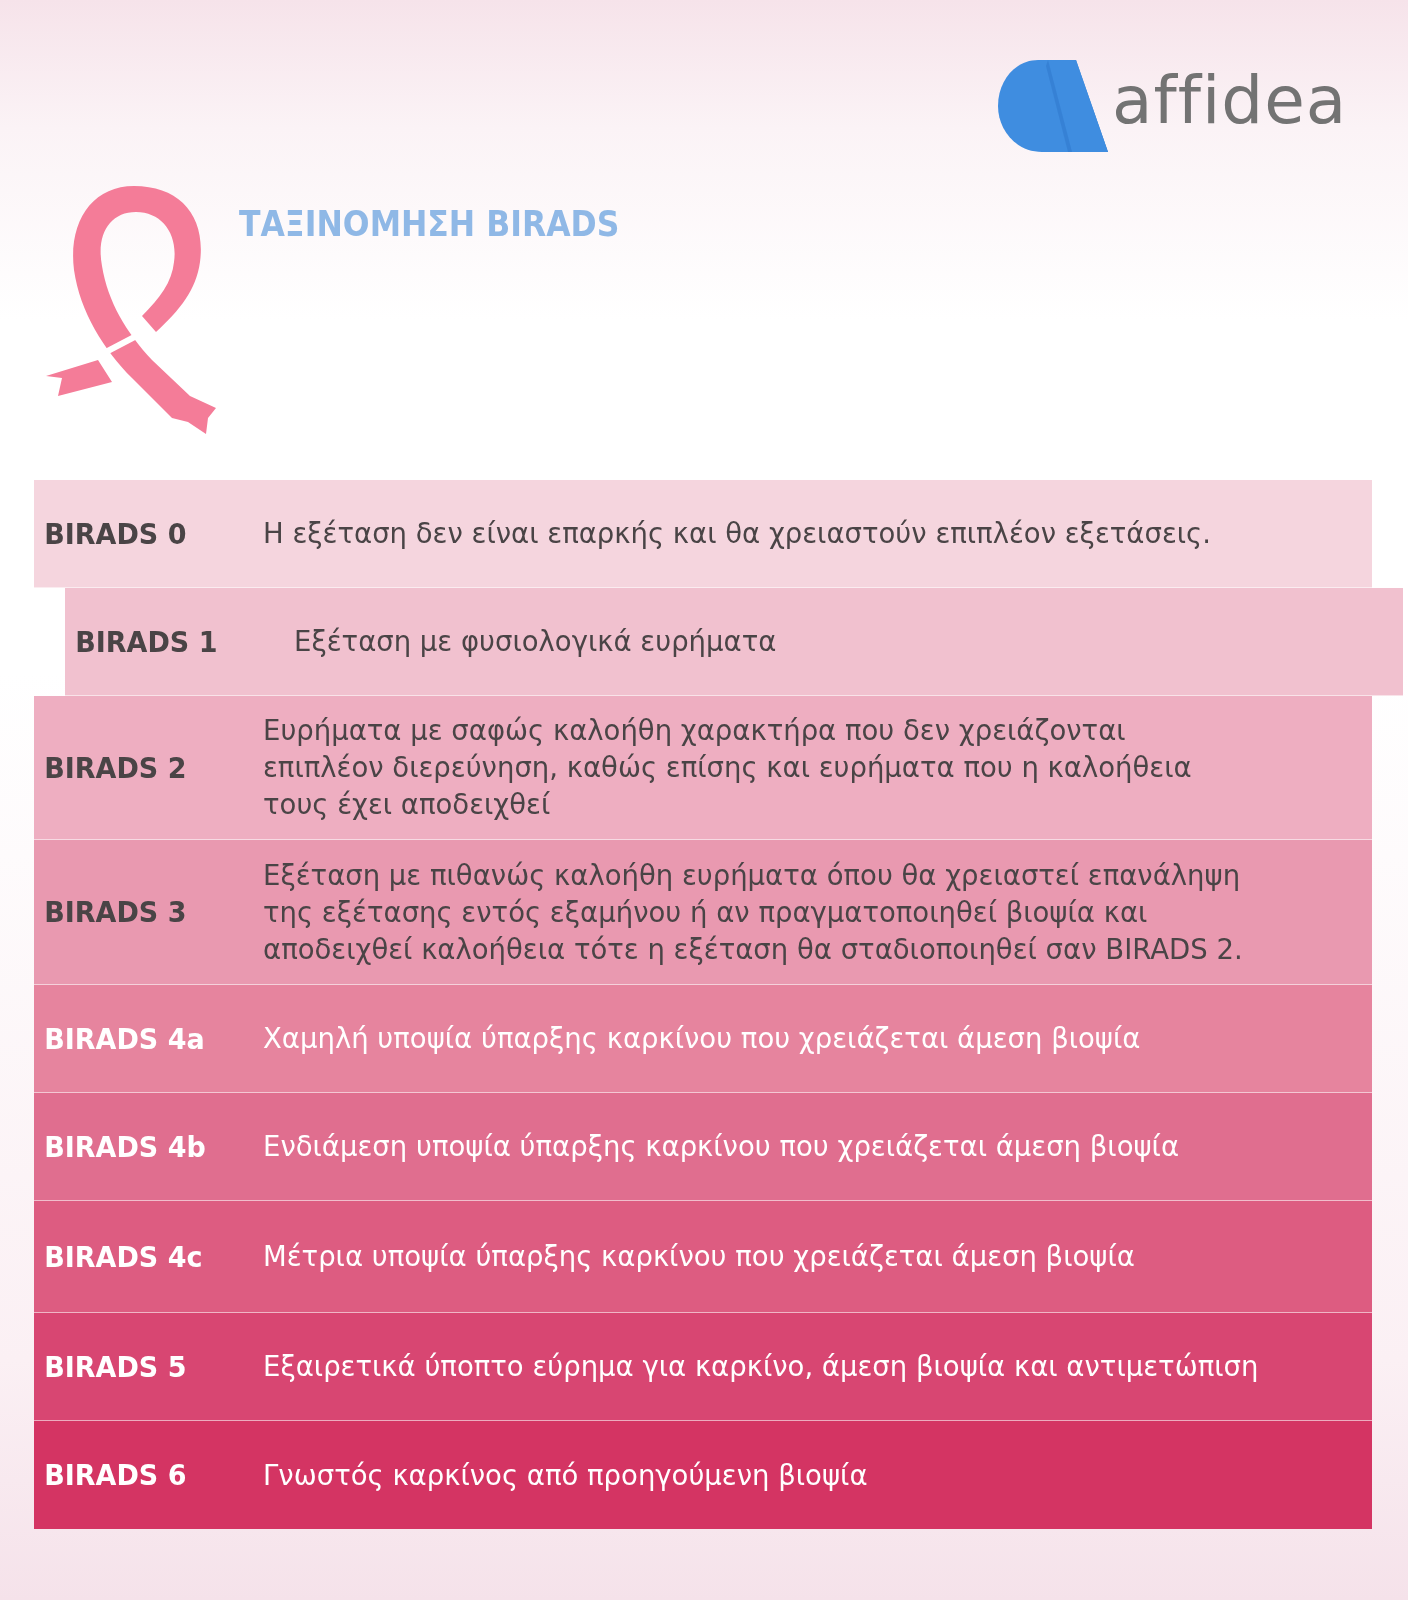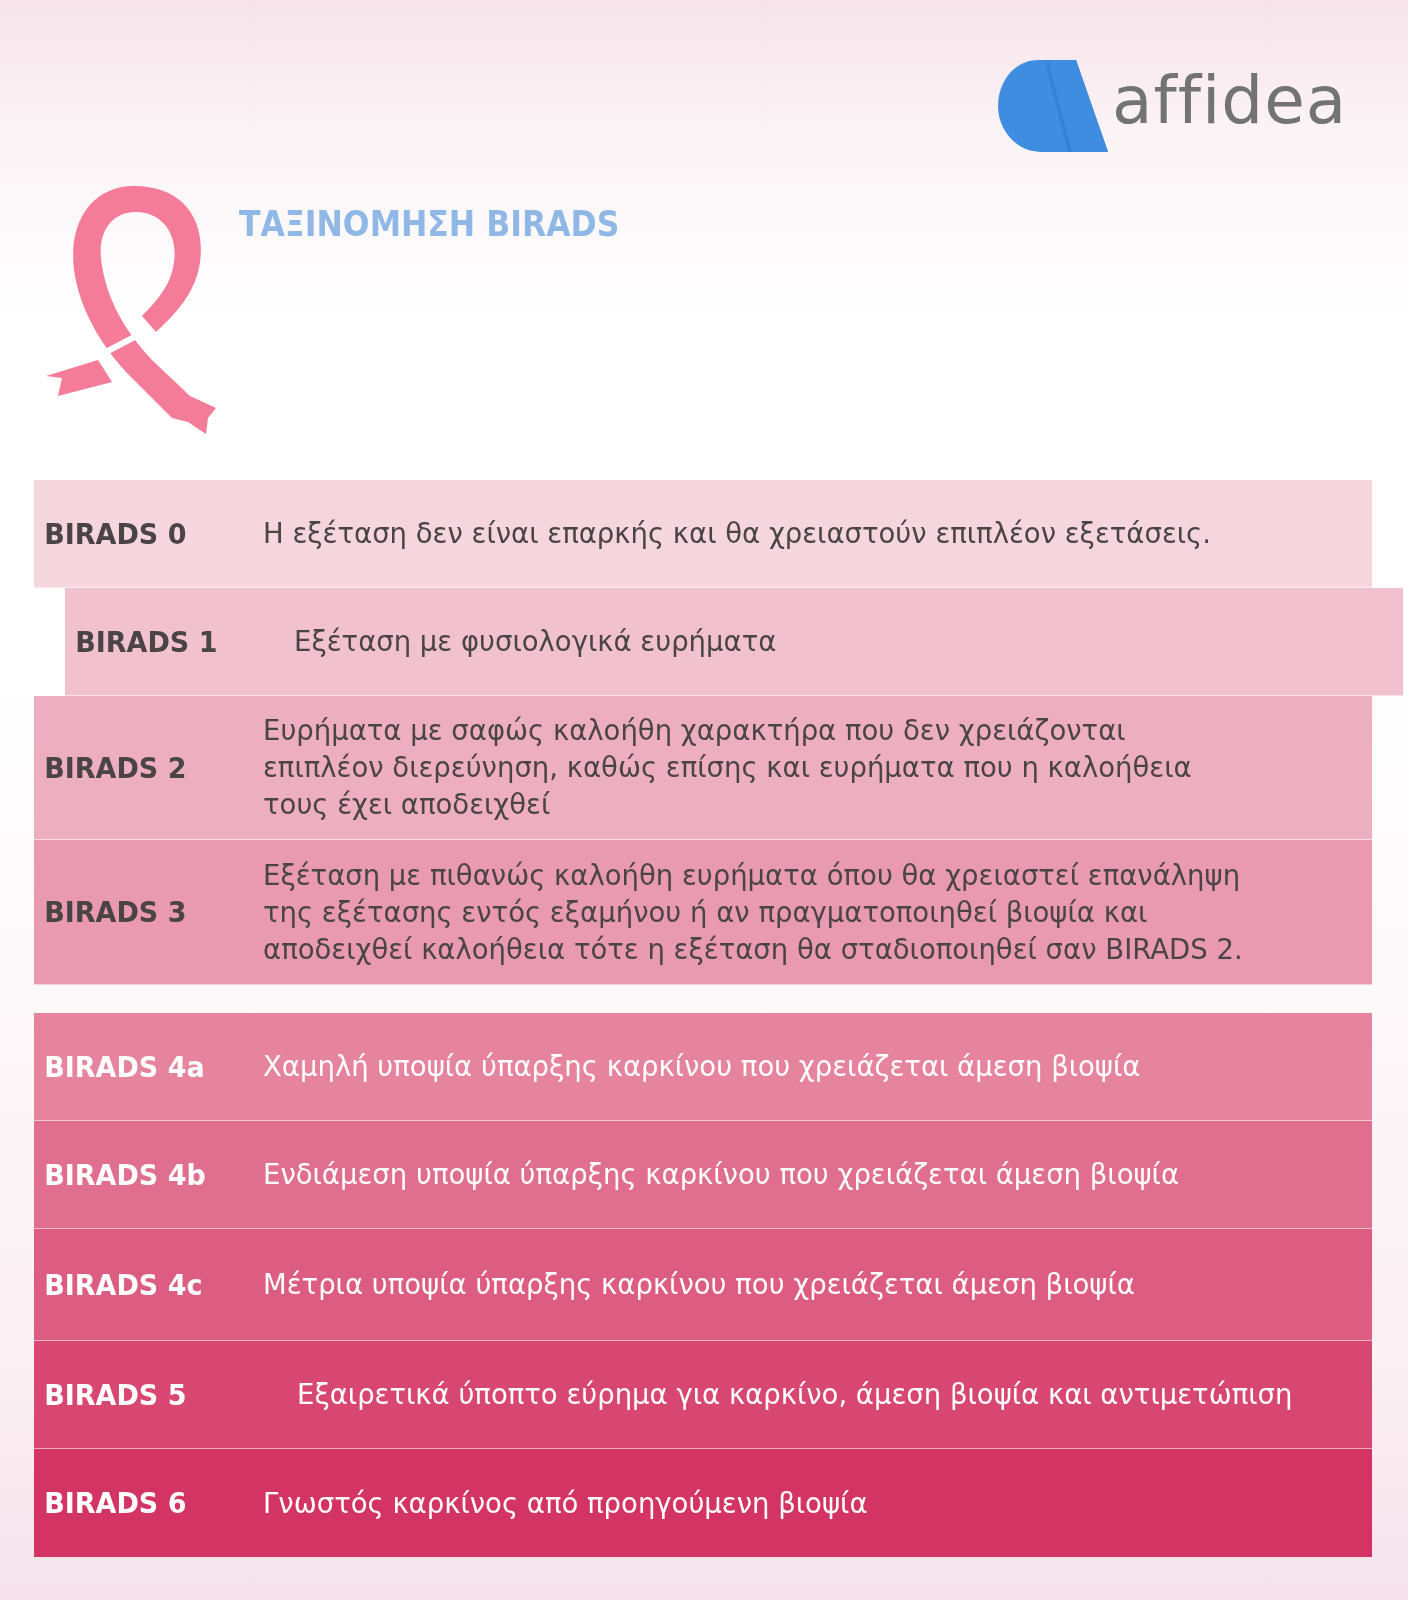--- a/index.html
+++ b/index.html
@@ -97,33 +97,33 @@
     <div class="row-desc">Ευρήματα με σαφώς καλοήθη χαρακτήρα που δεν χρειάζονται
 επιπλέον διερεύνηση, καθώς επίσης και ευρήματα που η καλοήθεια
 τους έχει αποδειχθεί</div>
   </div>
   <div class="row" style="background: rgb(233, 153, 176); color: rgb(74, 68, 70); height: 145px;">
     <div class="row-label">BIRADS 3</div>
     <div class="row-desc">Εξέταση με πιθανώς καλοήθη ευρήματα όπου θα χρειαστεί επανάληψη
 της εξέτασης εντός εξαμήνου ή αν πραγματοποιηθεί βιοψία και
 αποδειχθεί καλοήθεια τότε η εξέταση θα σταδιοποιηθεί σαν BIRADS 2.</div>
   </div>
-  <div class="row" style="background: rgb(230, 132, 158); color: rgb(255, 255, 255); height: 108px; margin-top: 28px;">
+  <div class="row" style="background: rgb(230, 132, 158); color: rgb(255, 255, 255); height: 108px;">
     <div class="row-label">BIRADS 4a</div>
     <div class="row-desc">Χαμηλή υποψία ύπαρξης καρκίνου που χρειάζεται άμεση βιοψία</div>
   </div>
   <div class="row" style="background: rgb(224, 110, 143); color: rgb(255, 255, 255); height: 108px;">
     <div class="row-label">BIRADS 4b</div>
     <div class="row-desc">Ενδιάμεση υποψία ύπαρξης καρκίνου που χρειάζεται άμεση βιοψία</div>
   </div>
   <div class="row" style="background: rgb(221, 92, 129); color: rgb(255, 255, 255); height: 112px;">
     <div class="row-label">BIRADS 4c</div>
     <div class="row-desc">Μέτρια υποψία ύπαρξης καρκίνου που χρειάζεται άμεση βιοψία</div>
   </div>
-  <div class="row" style="background: rgb(216, 70, 114); color: rgb(255, 255, 255); height: 108px; gap: 34px;">
+  <div class="row" style="background: rgb(216, 70, 114); color: rgb(255, 255, 255); height: 108px;">
     <div class="row-label">BIRADS 5</div>
     <div class="row-desc">Εξαιρετικά ύποπτο εύρημα για καρκίνο, άμεση βιοψία και αντιμετώπιση</div>
   </div>
   <div class="row" style="background: rgb(212, 52, 99); color: rgb(255, 255, 255); height: 108px;">
     <div class="row-label">BIRADS 6</div>
     <div class="row-desc">Γνωστός καρκίνος από προηγούμενη βιοψία</div>
   </div>
 </div>
 
 </body></html>

